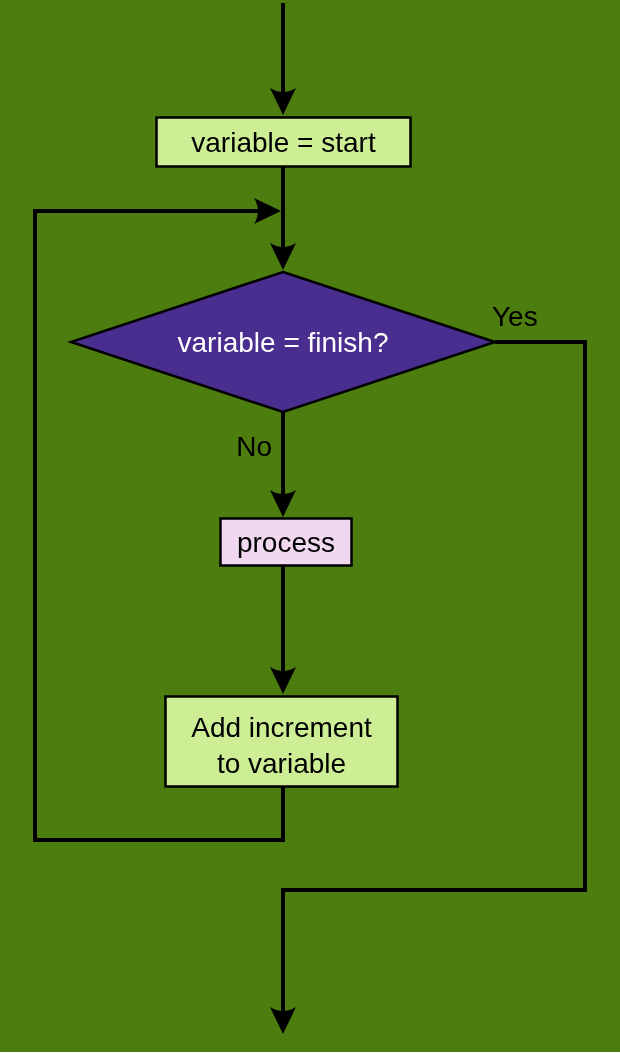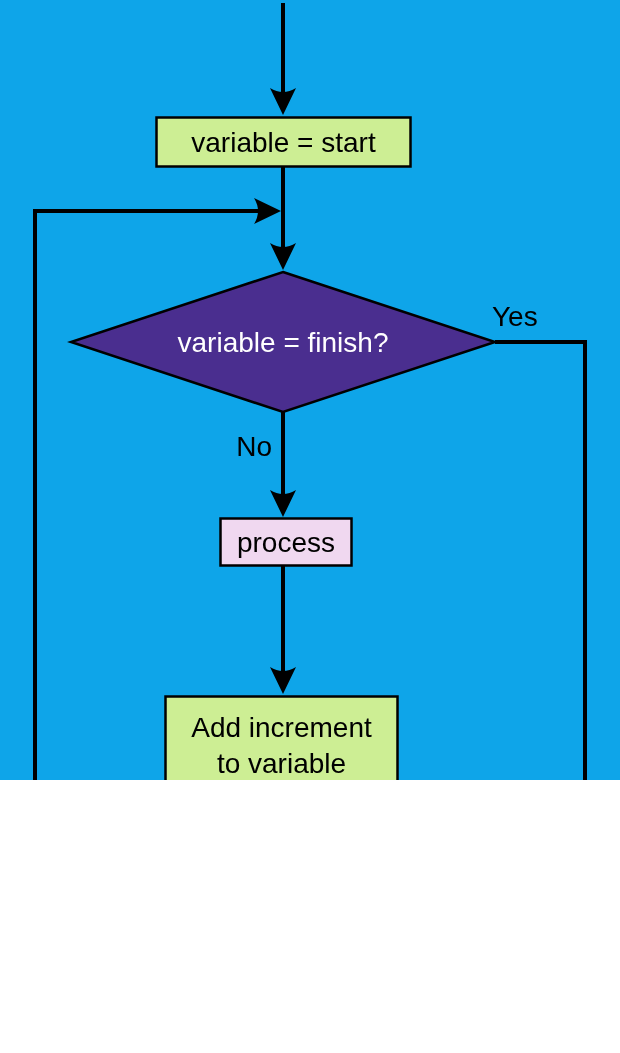--- a/index.html
+++ b/index.html
@@ -3,22 +3,22 @@
 <meta charset="utf-8">
 <style>
   html, body {
     margin: 0;
     padding: 0;
     background: #ffffff;
   }
   .canvas {
     position: relative;
     width: 620px;
-    height: 780px;
-    background: #0ea5e9;
+    height: 1052px;
+    background: #4d7c0f;
     font-family: "Liberation Sans", sans-serif;
   }
   svg { display: block; }
   .edge {
     fill: none;
     stroke: #000000;
     stroke-width: 4;
     stroke-linejoin: miter;
   }
   .arrowhead {

